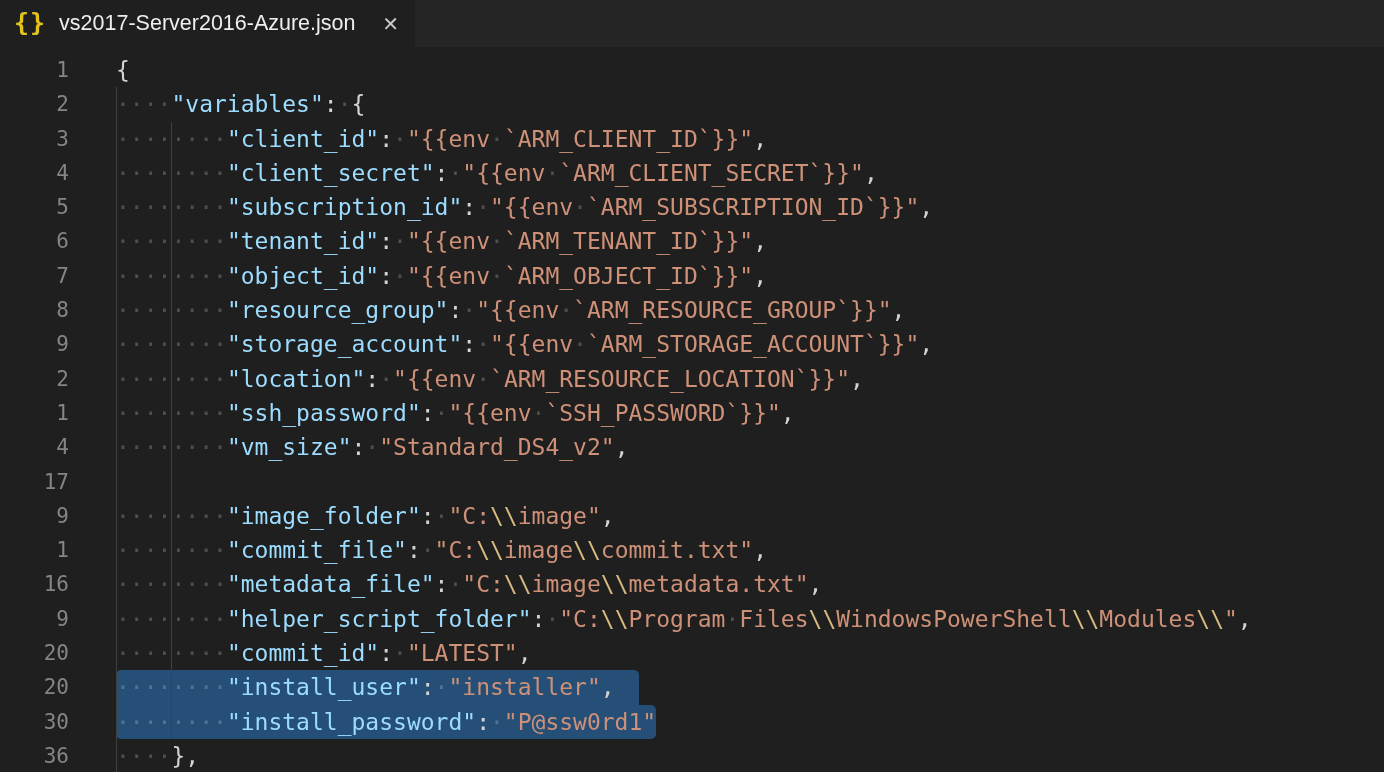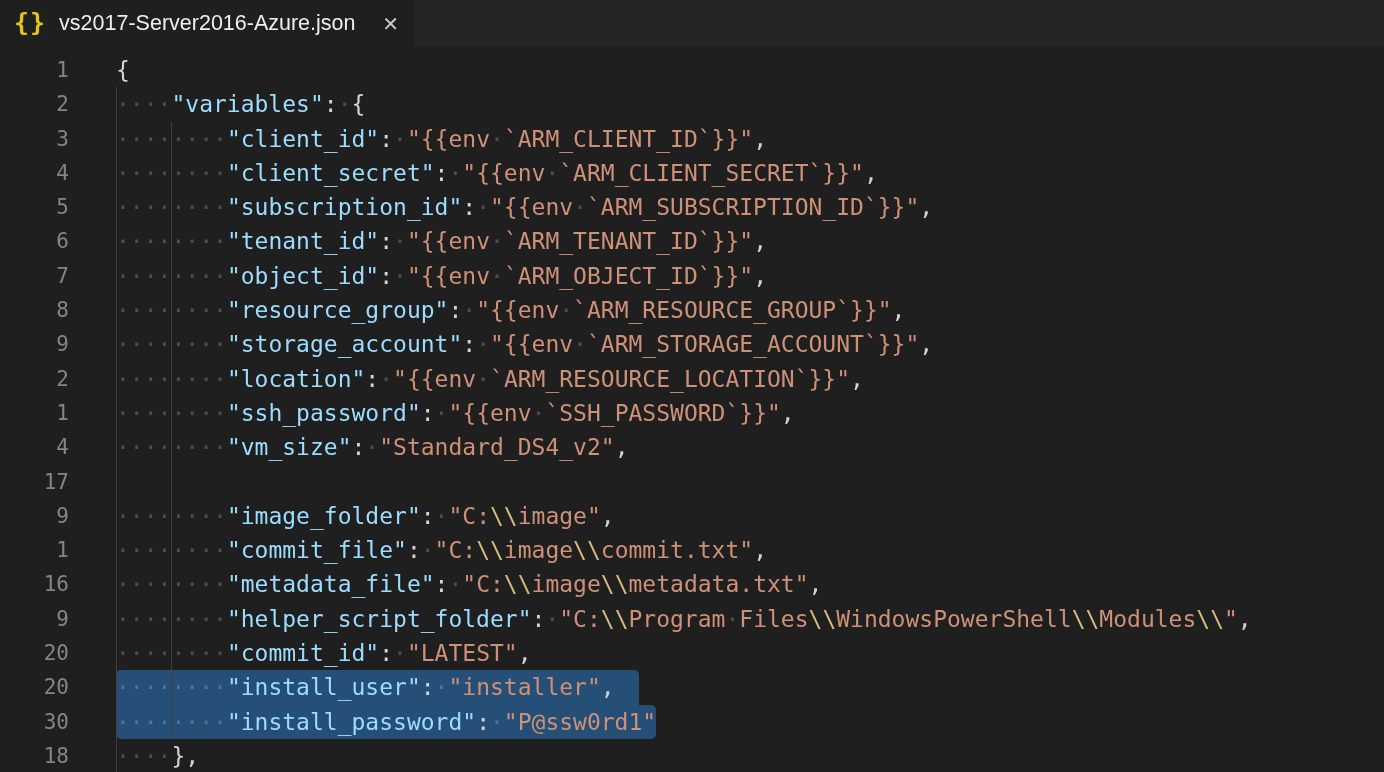--- a/index.html
+++ b/index.html
@@ -62,21 +62,21 @@
       <div class="ln">1</div>
       <div class="ln">4</div>
       <div class="ln">17</div>
       <div class="ln">9</div>
       <div class="ln">1</div>
       <div class="ln">16</div>
       <div class="ln">9</div>
       <div class="ln">20</div>
       <div class="ln">20</div>
       <div class="ln">30</div>
-      <div class="ln">18</div>
+      <div class="ln">36</div>
     </div>
   <div class="code">
       <div class="line"><span class="lc"><span class="tok-pun">{</span></span></div>
       <div class="line"><span class="lc"><span class="tok-ws"><span class="wsd">·</span><span class="wsd">·</span><span class="wsd">·</span><span class="wsd">·</span></span><span class="tok-key">"variables"</span><span class="tok-pun">:<span class="wsd">·</span>{</span></span><div class="guide" style="left: 0ch;"></div></div>
       <div class="line"><span class="lc"><span class="tok-ws"><span class="wsd">·</span><span class="wsd">·</span><span class="wsd">·</span><span class="wsd">·</span><span class="wsd">·</span><span class="wsd">·</span><span class="wsd">·</span><span class="wsd">·</span></span><span class="tok-key">"client_id"</span><span class="tok-pun">:<span class="wsd">·</span></span><span class="tok-str">"{{env<span class="wsd">·</span>`ARM_CLIENT_ID`}}"</span><span class="tok-pun">,</span></span><div class="guide" style="left: 0ch;"></div><div class="guide" style="left: 4ch;"></div></div>
       <div class="line"><span class="lc"><span class="tok-ws"><span class="wsd">·</span><span class="wsd">·</span><span class="wsd">·</span><span class="wsd">·</span><span class="wsd">·</span><span class="wsd">·</span><span class="wsd">·</span><span class="wsd">·</span></span><span class="tok-key">"client_secret"</span><span class="tok-pun">:<span class="wsd">·</span></span><span class="tok-str">"{{env<span class="wsd">·</span>`ARM_CLIENT_SECRET`}}"</span><span class="tok-pun">,</span></span><div class="guide" style="left: 0ch;"></div><div class="guide" style="left: 4ch;"></div></div>
       <div class="line"><span class="lc"><span class="tok-ws"><span class="wsd">·</span><span class="wsd">·</span><span class="wsd">·</span><span class="wsd">·</span><span class="wsd">·</span><span class="wsd">·</span><span class="wsd">·</span><span class="wsd">·</span></span><span class="tok-key">"subscription_id"</span><span class="tok-pun">:<span class="wsd">·</span></span><span class="tok-str">"{{env<span class="wsd">·</span>`ARM_SUBSCRIPTION_ID`}}"</span><span class="tok-pun">,</span></span><div class="guide" style="left: 0ch;"></div><div class="guide" style="left: 4ch;"></div></div>
       <div class="line"><span class="lc"><span class="tok-ws"><span class="wsd">·</span><span class="wsd">·</span><span class="wsd">·</span><span class="wsd">·</span><span class="wsd">·</span><span class="wsd">·</span><span class="wsd">·</span><span class="wsd">·</span></span><span class="tok-key">"tenant_id"</span><span class="tok-pun">:<span class="wsd">·</span></span><span class="tok-str">"{{env<span class="wsd">·</span>`ARM_TENANT_ID`}}"</span><span class="tok-pun">,</span></span><div class="guide" style="left: 0ch;"></div><div class="guide" style="left: 4ch;"></div></div>
       <div class="line"><span class="lc"><span class="tok-ws"><span class="wsd">·</span><span class="wsd">·</span><span class="wsd">·</span><span class="wsd">·</span><span class="wsd">·</span><span class="wsd">·</span><span class="wsd">·</span><span class="wsd">·</span></span><span class="tok-key">"object_id"</span><span class="tok-pun">:<span class="wsd">·</span></span><span class="tok-str">"{{env<span class="wsd">·</span>`ARM_OBJECT_ID`}}"</span><span class="tok-pun">,</span></span><div class="guide" style="left: 0ch;"></div><div class="guide" style="left: 4ch;"></div></div>
       <div class="line"><span class="lc"><span class="tok-ws"><span class="wsd">·</span><span class="wsd">·</span><span class="wsd">·</span><span class="wsd">·</span><span class="wsd">·</span><span class="wsd">·</span><span class="wsd">·</span><span class="wsd">·</span></span><span class="tok-key">"resource_group"</span><span class="tok-pun">:<span class="wsd">·</span></span><span class="tok-str">"{{env<span class="wsd">·</span>`ARM_RESOURCE_GROUP`}}"</span><span class="tok-pun">,</span></span><div class="guide" style="left: 0ch;"></div><div class="guide" style="left: 4ch;"></div></div>

